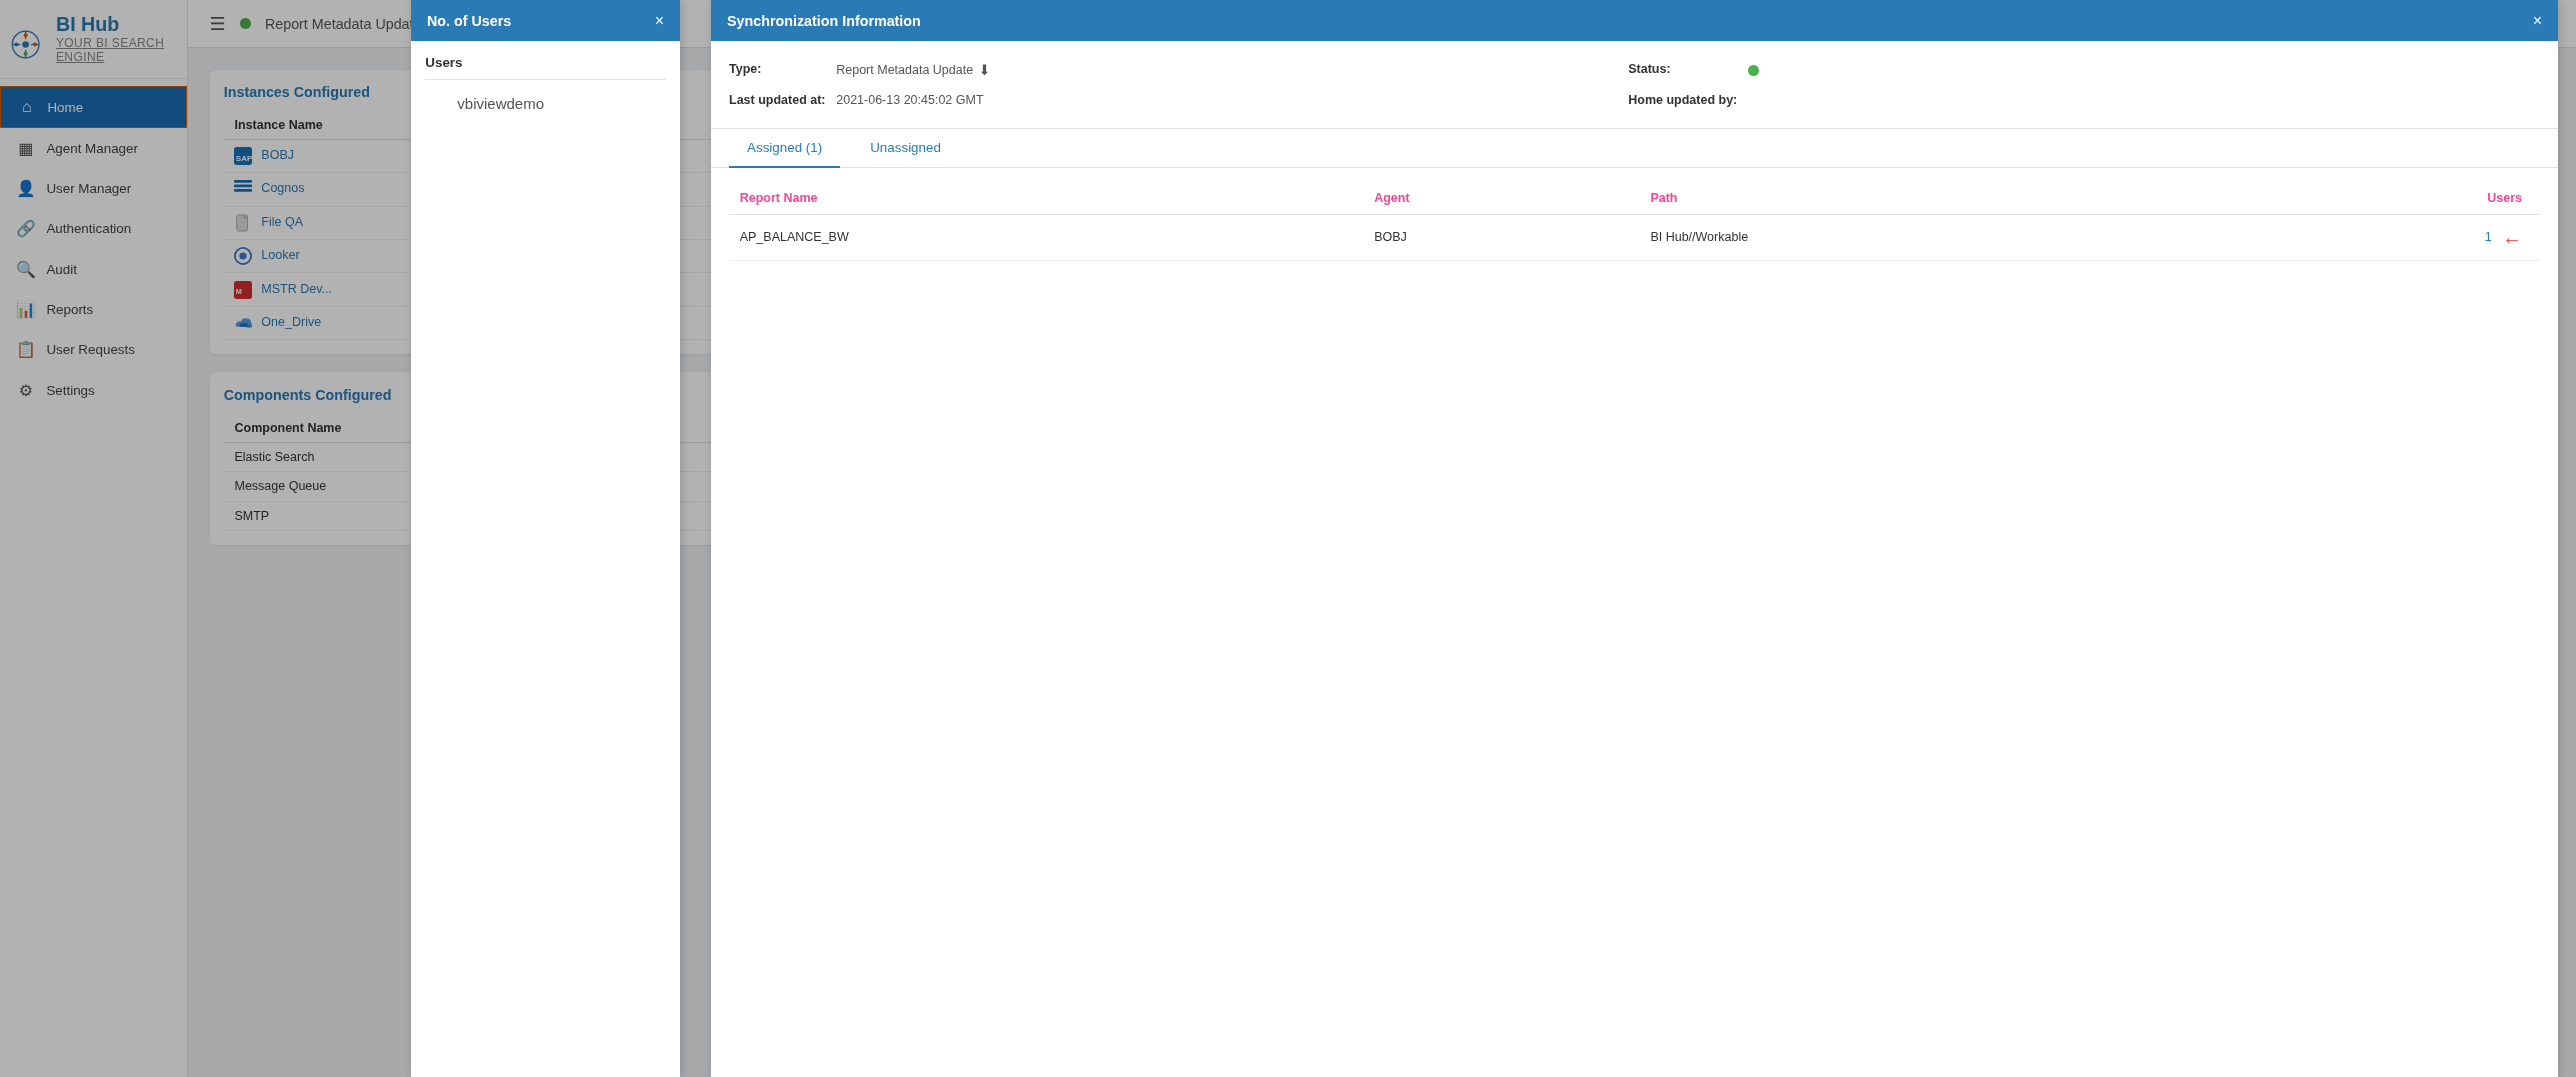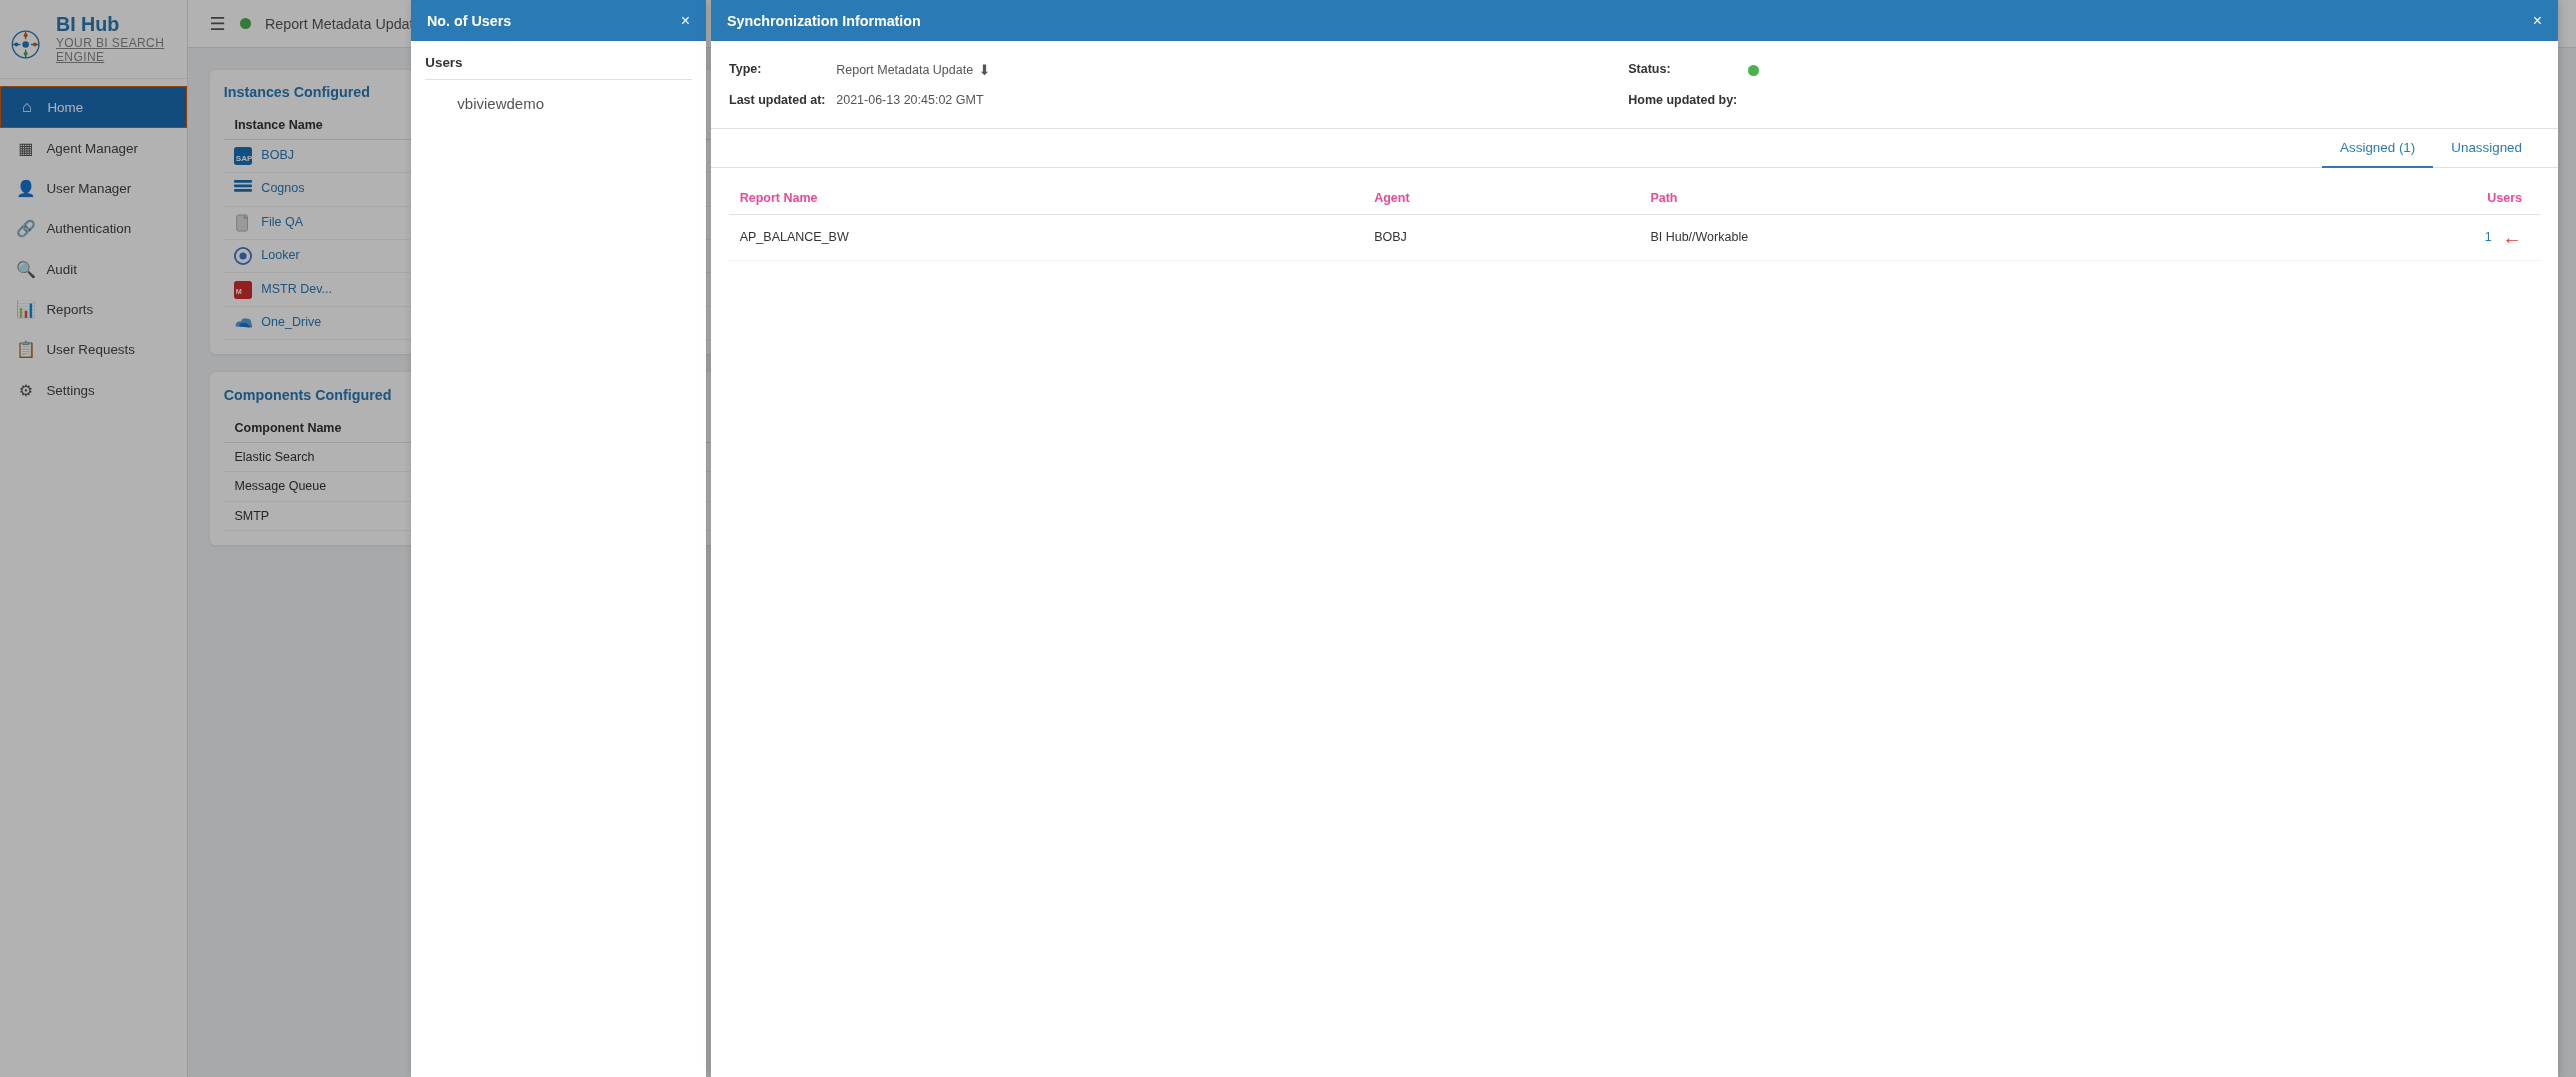--- a/index.html
+++ b/index.html
@@ -161,21 +161,21 @@
       top: 0; left: 0; right: 0; bottom: 0;
       background: rgba(0,0,0,0.3);
       z-index: 100;
     }
 
     
     .modal-users {
       position: fixed;
       top: 0;
       left: 411px;
-      width: 295px;
+      width: 269px;
       height: 100%;
       background: #fff;
       z-index: 200;
       display: flex;
       flex-direction: column;
       box-shadow: 1.8px 0 10.7px rgba(0,0,0,0.2);
     }
     .modal-header {
       background: #2a7ab5;
       color: #fff;
@@ -242,24 +242,23 @@
     }
     .sync-info-value {
       color: #555;
       padding: 7.2px 18px 7.2px 0;
       display: flex;
       align-items: center;
       gap: 5.4px;
     }
     .sync-tabs {
       display: flex;
-      gap: 0;
+      gap: 12px;
       padding: 0 18px;
       border-bottom: 0.9px solid #e0e0e0;
-      justify-content: flex-end;
     }
     .sync-tab {
       padding: 10.7px 18px;
       cursor: pointer;
       font-size: 13.4px;
       color: #555;
       border-bottom: 2.7px solid transparent;
       margin-bottom: -0.9px;
     }
     .sync-tab.active {

